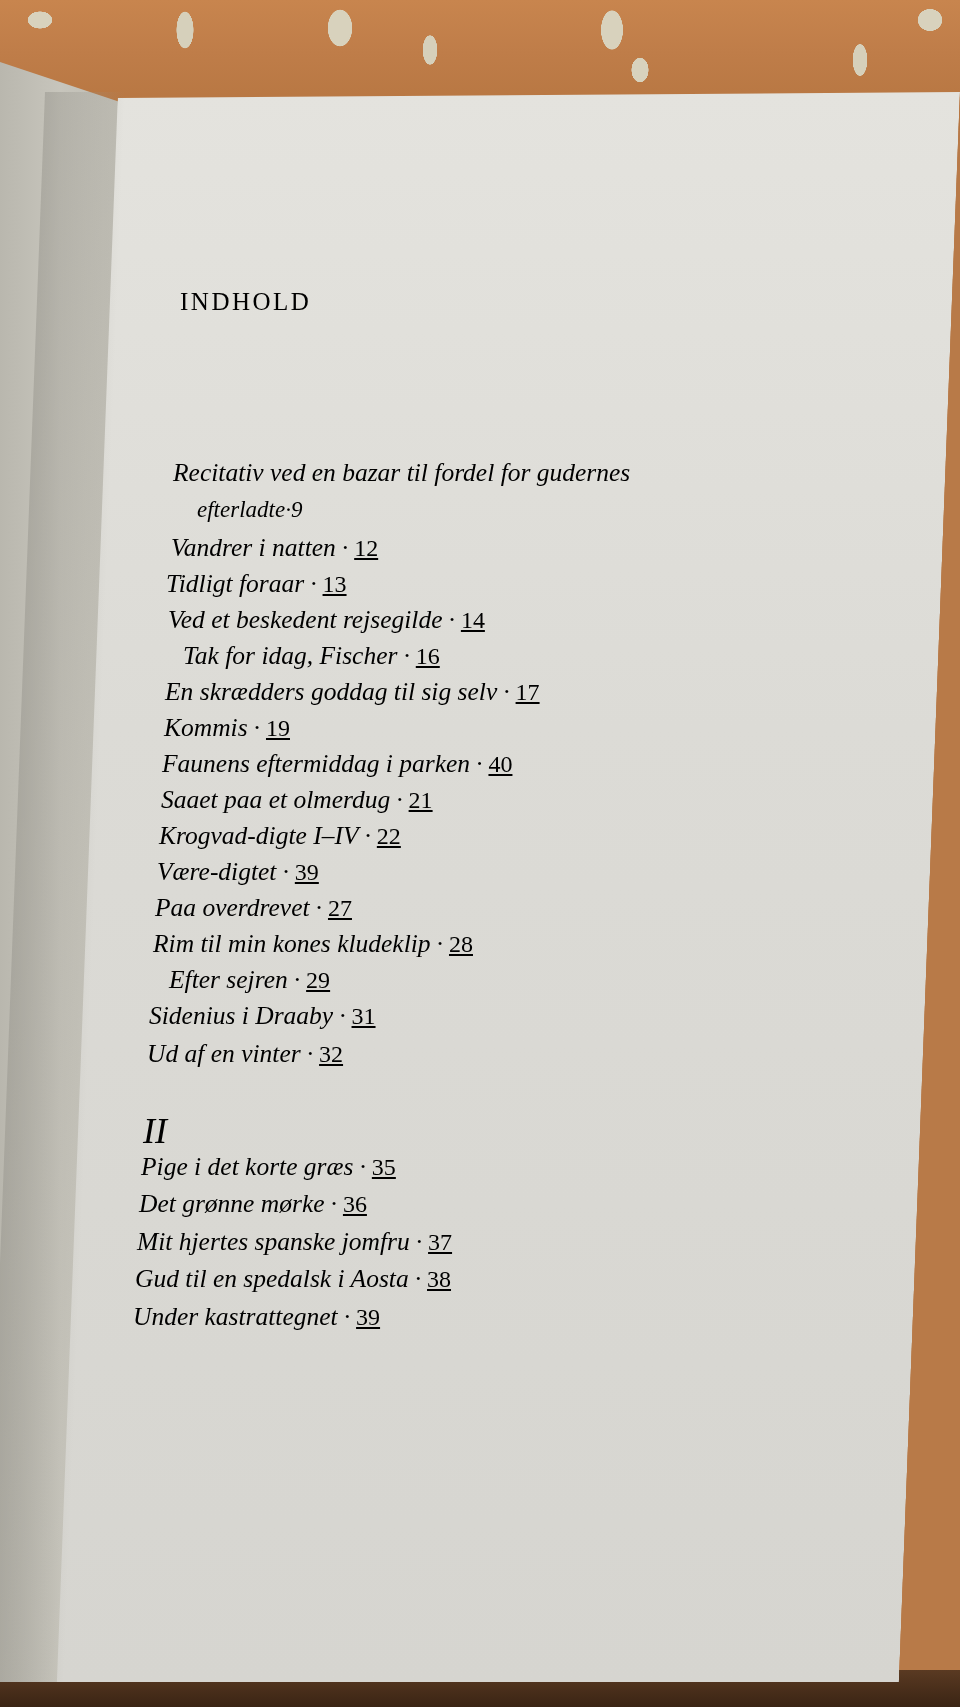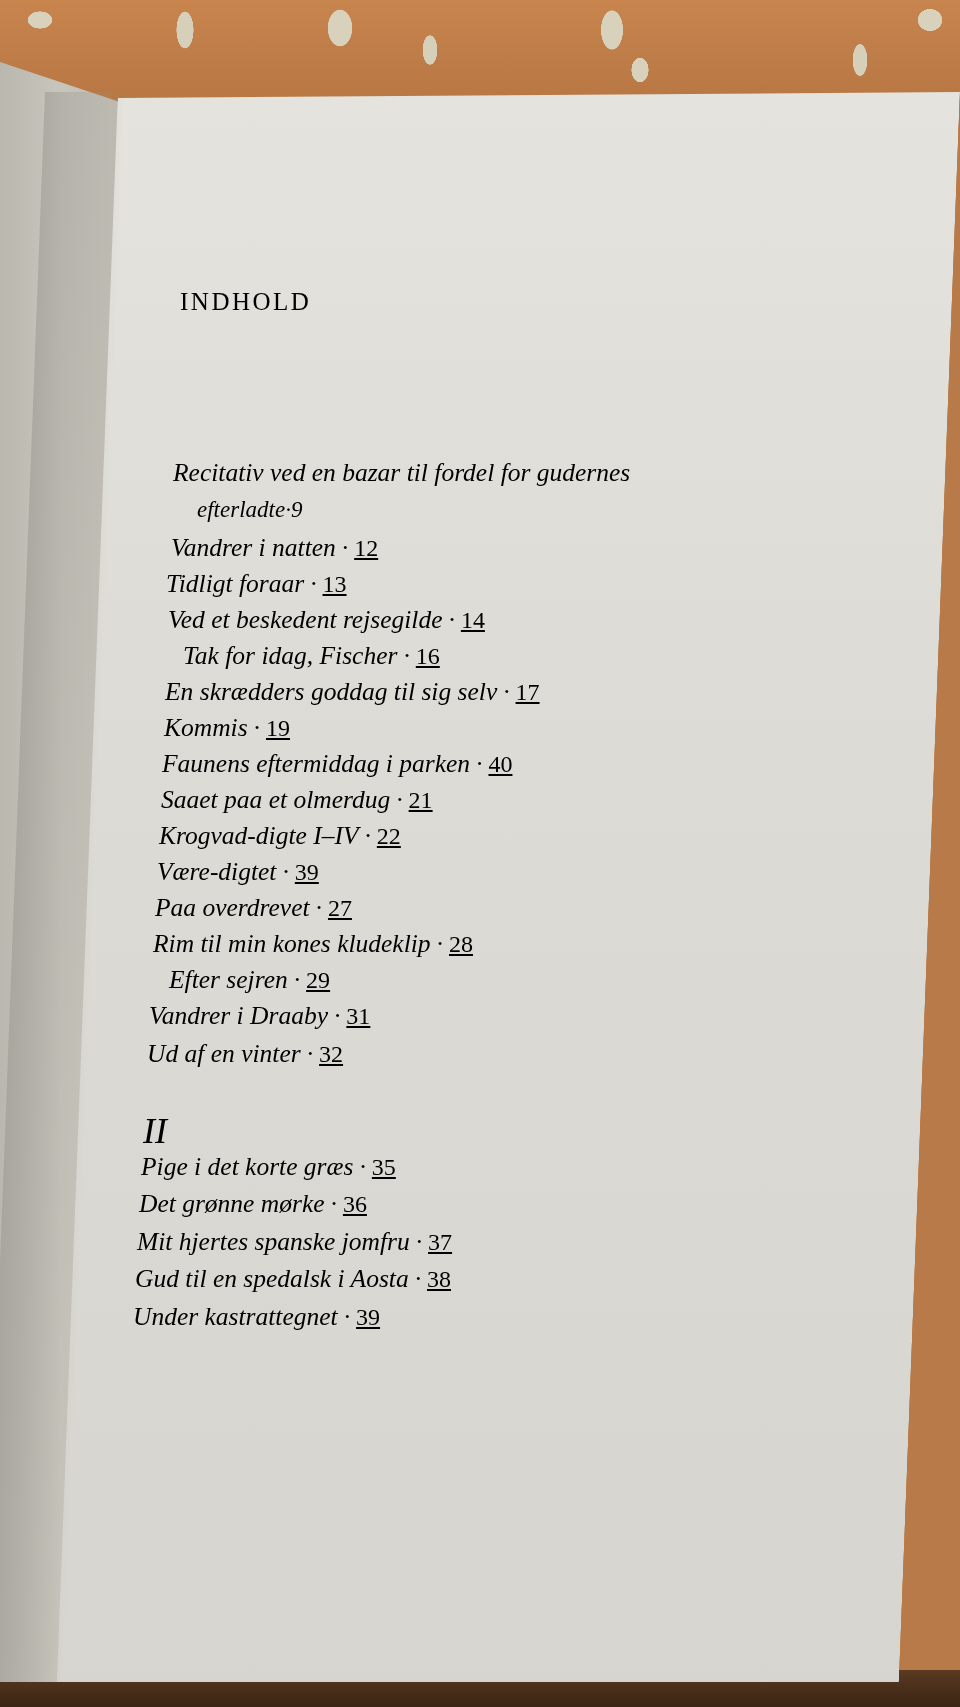--- a/index.html
+++ b/index.html
@@ -116,21 +116,21 @@
     <div class="entry" style="left:155px; top:893px;">
       <span>Paa overdrevet</span><span class="sep">·</span><span class="num">27</span>
     </div>
     <div class="entry" style="left:153px; top:929px;">
       <span>Rim til min kones kludeklip</span><span class="sep">·</span><span class="num">28</span>
     </div>
     <div class="entry" style="left:169px; top:965px;">
       <span>Efter sejren</span><span class="sep">·</span><span class="num">29</span>
     </div>
     <div class="entry" style="left:149px; top:1001px;">
-      <span>Vandrer i Draaby</span><span class="sep">·</span><span class="num">31</span>
+      <span>Sidenius i Draaby</span><span class="sep">·</span><span class="num">31</span>
     </div>
     <div class="entry" style="left:147px; top:1039px;">
       <span>Ud af en vinter</span><span class="sep">·</span><span class="num">32</span>
     </div>
   </div>
 
   <div>
     <div class="section-label">II</div>
     <div class="entry" style="left:141px; top:1152px;">
       <span>Pige i det korte græs</span><span class="sep">·</span><span class="num">35</span>

